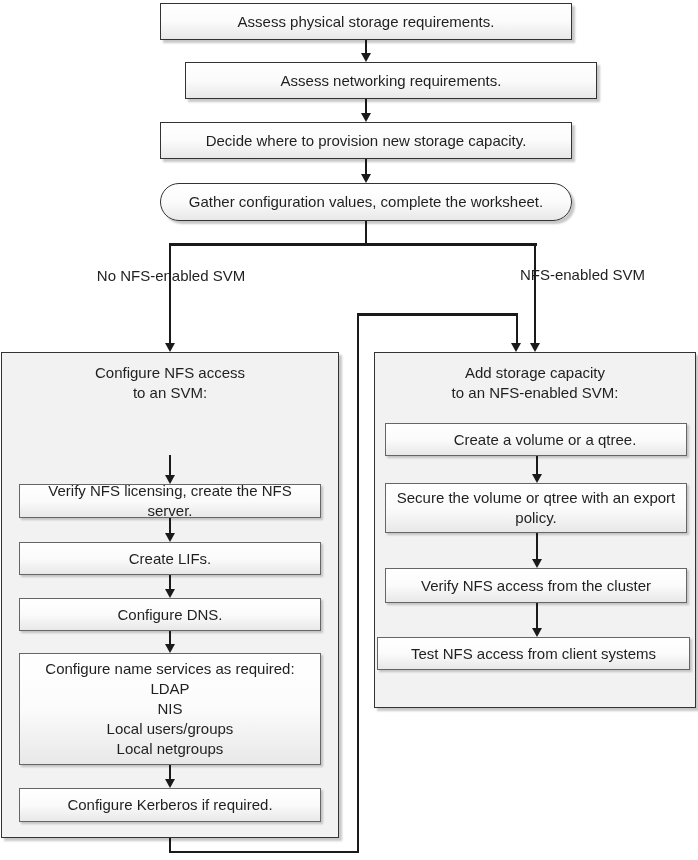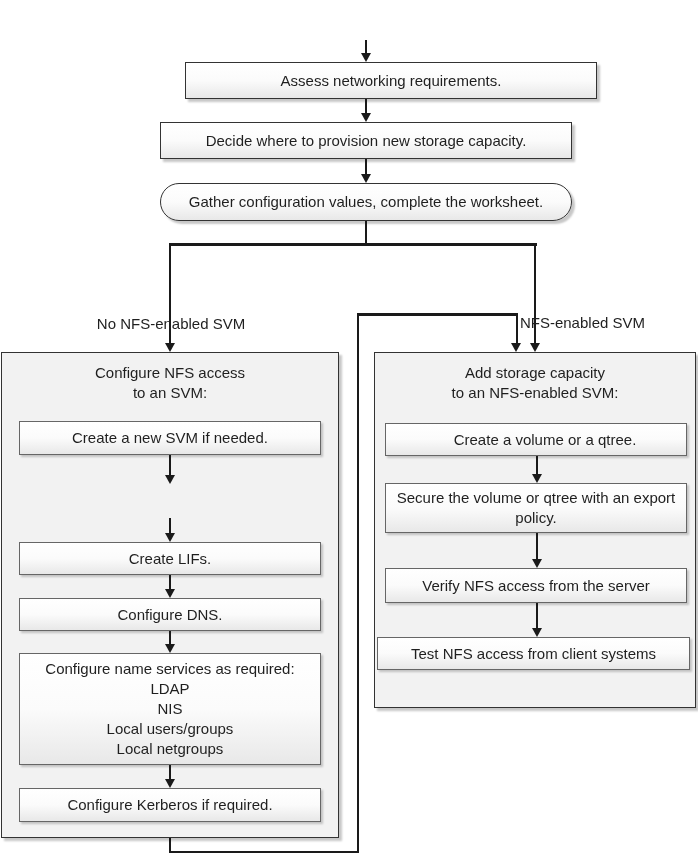--- a/index.html
+++ b/index.html
@@ -33,27 +33,28 @@
   .panel-title{
     position:absolute;left:0;right:0;top:10px;
     text-align:center;font-size:15px;line-height:20px;white-space:pre-line;
   }
   .seg{position:absolute;background:var(--line);}
   .arrow{position:absolute;width:11px;}
   .arrow .shaft{position:absolute;left:4.25px;top:0;width:2.5px;height:calc(100% - 8px);background:var(--line);}
   .arrow .head{position:absolute;left:0;bottom:0;width:0;height:0;
     border-left:5.5px solid transparent;border-right:5.5px solid transparent;
     border-top:9px solid var(--line);}
-  .branch-label{position:absolute;font-size:15px;text-align:center;width:220px;margin-top:48px;}
+  .branch-label{position:absolute;font-size:15px;text-align:center;width:220px;}
 </style>
 </head>
 <body>
 
 <div id="canvas">
 
+  <div class="node" style="left:160px;top:3px;width:412px;height:37px;">Assess physical storage requirements.</div>
   <div class="node" style="left:160px;top:62px;width:412px;height:37px;margin-left:25px;">Assess networking requirements.</div>
   <div class="node" style="left:160px;top:122px;width:412px;height:37px;">Decide where to provision new storage capacity.</div>
   <div class="node" style="left:160px;top:183px;width:412px;height:38px;border-radius:19px;">Gather configuration values, complete the worksheet.</div>
 
   <div class="arrow" style="left:360.5px;top:40px;height:22px;">
     <div class="shaft"></div>
     <div class="head"></div>
   </div>
   <div class="arrow" style="left:360.5px;top:99px;height:23px;">
     <div class="shaft"></div>
@@ -84,21 +85,21 @@
   <div class="seg" style="left:356.75px;top:313px;width:161px;height:2.5px;"></div>
   <div class="arrow" style="left:511.25px;top:315px;height:37px;">
     <div class="shaft"></div>
     <div class="head"></div>
   </div>
 
   <div class="panel" style="left:1px;top:352px;width:338px;height:486px;">
     <div class="panel-title">Configure NFS access
 to an SVM:</div>
   </div>
-  <div class="node inner" style="left:19px;top:421px;width:302px;height:34px;">Create a new SVM if needed.</div>
+  <div class="node inner" style="left:19px;top:484px;width:302px;height:34px;">Verify NFS licensing, create the NFS server.</div>
   <div class="node inner" style="left:19px;top:542px;width:302px;height:33px;text-align:right;">Create LIFs.</div>
   <div class="node inner" style="left:19px;top:598px;width:302px;height:33px;">Configure DNS.</div>
   <div class="node inner" style="left:19px;top:653px;width:302px;height:112px;">Configure name services as required:
 LDAP
 NIS
 Local users/groups
 Local netgroups</div>
   <div class="node inner" style="left:19px;top:788px;width:302px;height:34px;">Configure Kerberos if required.</div>
 
   <div class="arrow" style="left:164.5px;top:455px;height:29px;">
@@ -121,21 +122,21 @@
     <div class="shaft"></div>
     <div class="head"></div>
   </div>
 
   <div class="panel" style="left:374px;top:352px;width:322px;height:356px;">
     <div class="panel-title">Add storage capacity
 to an NFS-enabled SVM:</div>
   </div>
   <div class="node inner" style="left:385px;top:423px;width:302px;height:33px;padding-left:24px;">Create a volume or a qtree.</div>
   <div class="node inner" style="left:385px;top:483px;width:302px;height:50px;">Secure the volume or qtree with an export policy.</div>
-  <div class="node inner" style="left:385px;top:568px;width:302px;height:35px;">Verify NFS access from the server</div>
+  <div class="node inner" style="left:385px;top:568px;width:302px;height:35px;">Verify NFS access from the cluster</div>
   <div class="node inner" style="left:377px;top:637px;width:313px;height:33px;">Test NFS access from client systems</div>
 
   <div class="arrow" style="left:531.5px;top:456px;height:27px;">
     <div class="shaft"></div>
     <div class="head"></div>
   </div>
   <div class="arrow" style="left:531.5px;top:533px;height:35px;">
     <div class="shaft"></div>
     <div class="head"></div>
   </div>

